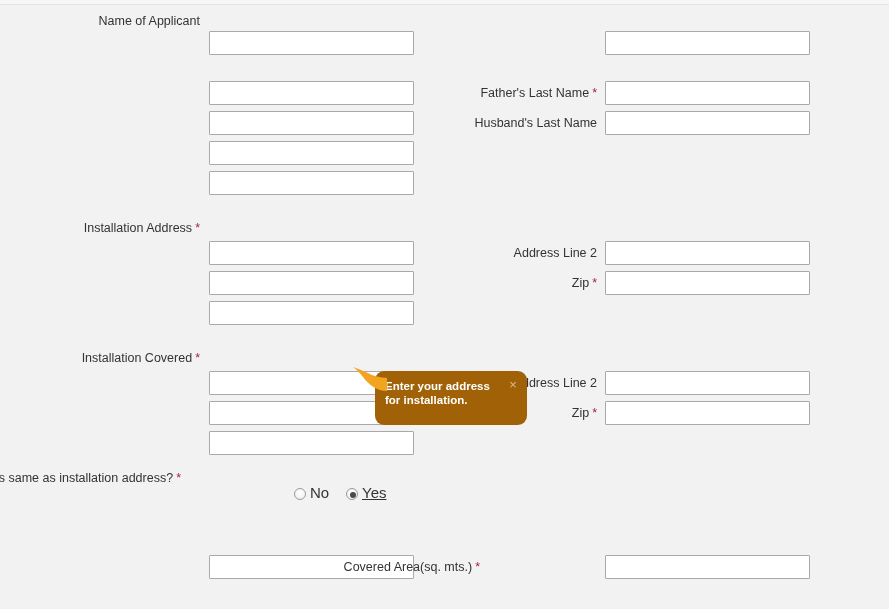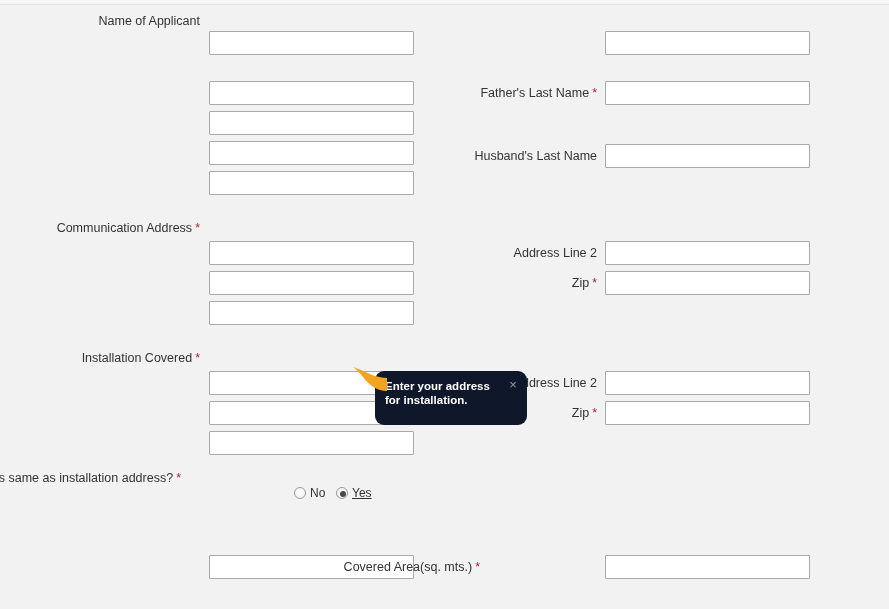--- a/index.html
+++ b/index.html
@@ -72,21 +72,21 @@
 
   
   #radio-row { position: absolute; left: 0; top: 470px; width: 470px; height: 40px; }
   #radio-question {
     position: absolute; right: 289px; top: 0; width: 400px;
     text-align: right; font-size: 12.5px; color: #333; line-height: 17px;
   }
   .radio-opt {
     position: absolute; top: 14px;
     height: 18px; line-height: 18px;
-    font-size: 12px; color: #333;
+    font-size: 15px; color: #333;
     white-space: nowrap;
   }
   .radio-dot {
     display: inline-block;
     width: 12px; height: 12px;
     border-radius: 50%;
     border: 1px solid #9a9a9a;
     background: radial-gradient(circle at 50% 40%, #ffffff 0%, #ececec 100%);
     vertical-align: -2px;
     margin-right: 4px;
@@ -99,21 +99,21 @@
     width: 6px; height: 6px;
     border-radius: 50%;
     background: #4a4a4a;
   }
 
   
   #tooltip {
     position: absolute;
     left: 375px; top: 371px;
     width: 152px; height: 54px;
-    background: #0f172a;
+    background: #a16207;
     border-radius: 9px;
     z-index: 40;
   }
   #tooltip-tail {
     position: absolute;
     left: -22px; top: -4px;
     width: 34px; height: 26px;
     overflow: visible;
     z-index: 39;
   }
@@ -162,36 +162,36 @@
   </div>
   <div class="field col-r" style="left:0; top:81px; width:889px;text-decoration:underline;">
     <div class="lbl"><span>Father's Last Name</span><span class="req">*</span></div>
     <input class="inp" type="text" value="" style="">
   </div>
 
   <div class="field col-l" style="left:0; top:111px; width:450px;">
 
     <input class="inp" type="text" value="" style="">
   </div>
-  <div class="field col-r" style="left:0; top:111px; width:889px;margin-top:33px;">
+  <div class="field col-r" style="left:0; top:111px; width:889px;">
     <div class="lbl">Husband's Last Name</div>
     <input class="inp" type="text" value="" style="">
   </div>
 
   <div class="field col-l" style="left:0; top:141px; width:450px;">
 
     <input class="inp" type="text" value="" style="">
   </div>
 
   <div class="field col-l" style="left:0; top:171px; width:450px;">
 
     <input class="inp" type="text" value="" style="">
   </div>
 
-  <div class="section-head" style="top:218px;"><span>Communication Address</span><span class="req">*</span></div>
+  <div class="section-head" style="top:218px;"><span>Installation Address</span><span class="req">*</span></div>
 
   <div class="field col-l" style="left:0; top:241px; width:450px;">
 
     <input class="inp" type="text" value="" style="">
   </div>
   <div class="field col-r" style="left:0; top:241px; width:889px;">
     <div class="lbl">Address Line 2</div>
     <input class="inp" type="text" value="" style="">
   </div>
 
@@ -232,21 +232,21 @@
   <div class="field col-l" style="left:0; top:431px; width:450px;">
 
     <input class="inp" type="text" value="" style="">
   </div>
 
   <div id="radio-row">
     <div id="radio-question"><span>Is the permanent address same as installation address?</span><span class="req">*</span></div>
     <label class="radio-opt" style="left:294px;">
       <span class="radio-dot"></span><span>No</span>
     </label>
-    <label class="radio-opt" style="left:336px;text-decoration:underline;">
+    <label class="radio-opt" style="left:346px;text-decoration:underline;">
       <span class="radio-dot checked"></span><span>Yes</span>
     </label>
   </div>
 
   <div class="field col-l" style="left:0; top:555px; width:450px;">
 
     <input class="inp" type="text" value="" style="">
   </div>
   <div class="field col-r" style="left:0; top:555px; width:772px;">
     <div class="lbl"><span>Covered Area(sq. mts.)</span><span class="req">*</span></div>

